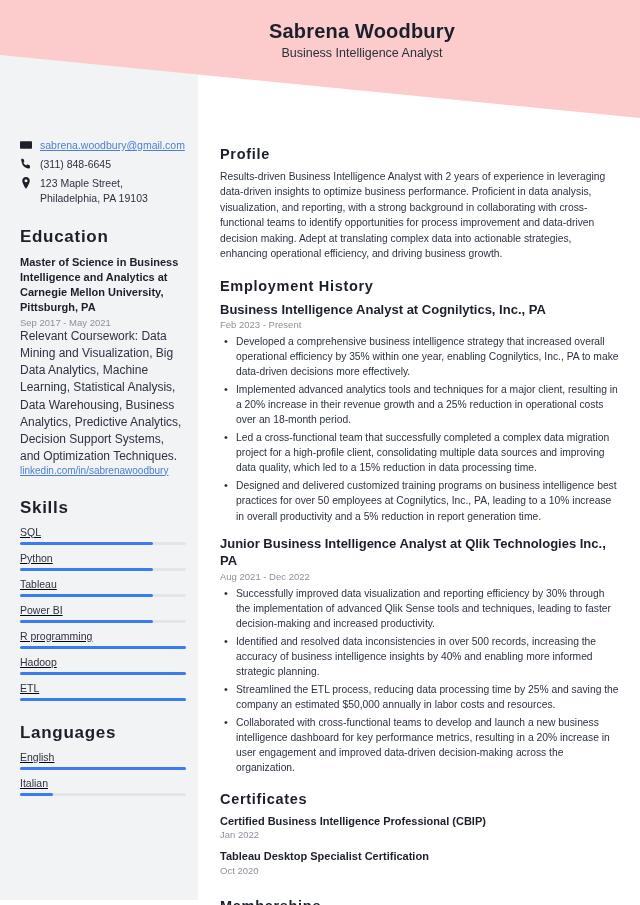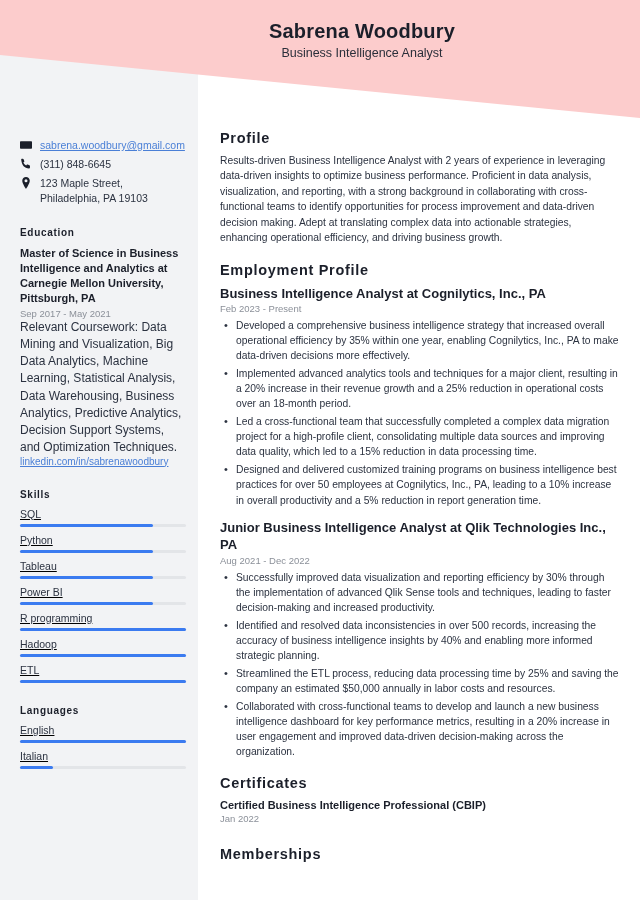--- a/index.html
+++ b/index.html
@@ -79,21 +79,21 @@
   }
   .contact-icon svg { display: block; }
   .contact-link {
     color: #4a7fd6;
     text-decoration: underline;
     word-break: break-all;
   }
 
   
   .side-heading {
-    font-size: 10px;
+    font-size: 17px;
     font-weight: 700;
     color: #1b1f2a;
     letter-spacing: .7px;
     margin: 22px 0 8px;
   }
   .edu-degree {
     font-size: 11px;
     font-weight: 700;
     color: #1b1f2a;
     line-height: 1.38;
@@ -144,21 +144,21 @@
     width: 400px;
     z-index: 2;
   }
   .main-heading {
     font-size: 14.5px;
     font-weight: 700;
     color: #1b1f2a;
     letter-spacing: .7px;
     margin-bottom: 7px;
   }
-  .section { margin-bottom: 16px; }
+  .section { margin-bottom: 16px; margin-top: 16px; }
   .profile-text {
     font-size: 10.3px;
     color: #2b3240;
     line-height: 1.5;
   }
   .job { margin-bottom: 11px; }
   .job-head {
     font-size: 13px;
     font-weight: 700;
     color: #1b1f2a;
@@ -314,21 +314,21 @@
   </div>
 
   <main class="main">
 
     <section class="section">
       <h2 class="main-heading">Profile</h2>
       <p class="profile-text">Results-driven Business Intelligence Analyst with 2 years of experience in leveraging data-driven insights to optimize business performance. Proficient in data analysis, visualization, and reporting, with a strong background in collaborating with cross-functional teams to identify opportunities for process improvement and data-driven decision making. Adept at translating complex data into actionable strategies, enhancing operational efficiency, and driving business growth.</p>
     </section>
 
     <section class="section">
-      <h2 class="main-heading">Employment Profile</h2>
+      <h2 class="main-heading">Employment History</h2>
       <div id="employment-list">
           <div class="job">
             <div class="job-head">Business Intelligence Analyst at Cognilytics, Inc., PA</div>
             <div class="job-date">Feb 2023 - Present</div>
             <ul class="bullets">
               <li>Developed a comprehensive business intelligence strategy that increased overall operational efficiency by 35% within one year, enabling Cognilytics, Inc., PA to make data-driven decisions more effectively.</li>
               <li>Implemented advanced analytics tools and techniques for a major client, resulting in a 20% increase in their revenue growth and a 25% reduction in operational costs over an 18-month period.</li>
               <li>Led a cross-functional team that successfully completed a complex data migration project for a high-profile client, consolidating multiple data sources and improving data quality, which led to a 15% reduction in data processing time.</li>
               <li>Designed and delivered customized training programs on business intelligence best practices for over 50 employees at Cognilytics, Inc., PA, leading to a 10% increase in overall productivity and a 5% reduction in report generation time.</li>
             </ul>
@@ -346,20 +346,24 @@
         </div>
     </section>
 
     <section class="section">
       <h2 class="main-heading">Certificates</h2>
       <div id="certificates-list">
           <div class="cert">
             <div class="cert-title">Certified Business Intelligence Professional (CBIP)</div>
             <div class="cert-date">Jan 2022</div>
           </div>
+          <div class="cert">
+            <div class="cert-title">Tableau Desktop Specialist Certification</div>
+            <div class="cert-date">Oct 2020</div>
+          </div>
         </div>
     </section>
 
     <section>
       <h2 class="main-heading memberships-heading">Memberships</h2>
     </section>
 
   </main>
 </div>
 

